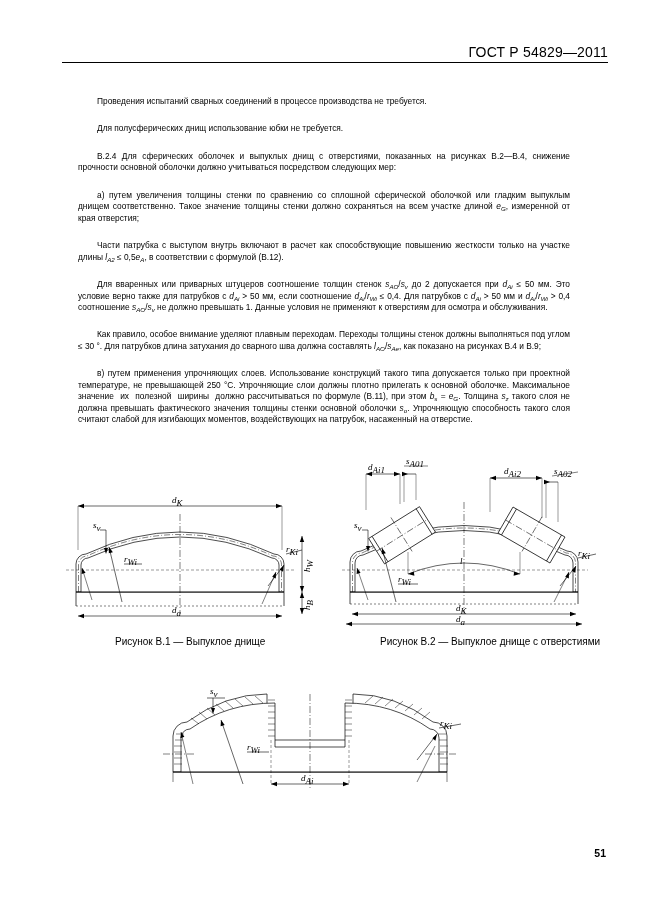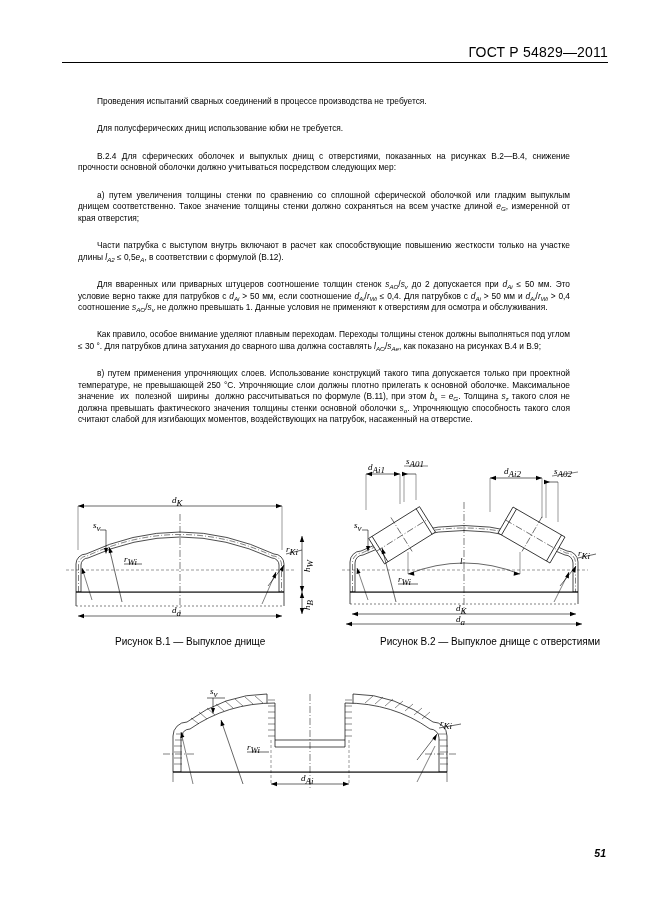--- a/index.html
+++ b/index.html
@@ -65,21 +65,20 @@
     font-size: 10px;
     white-space: nowrap;
     text-align: center;
   }
   .pagenum {
     position: absolute;
     right: 40px;
     bottom: 54px;
     font-size: 10.5px;
     font-weight: bold;
-    font-style: italic;
   }
   text {
     font-family: "Liberation Serif", serif;
     font-style: italic;
     font-size: 9px;
     fill: #000;
   }
 </style>
 </head>
 <body>

